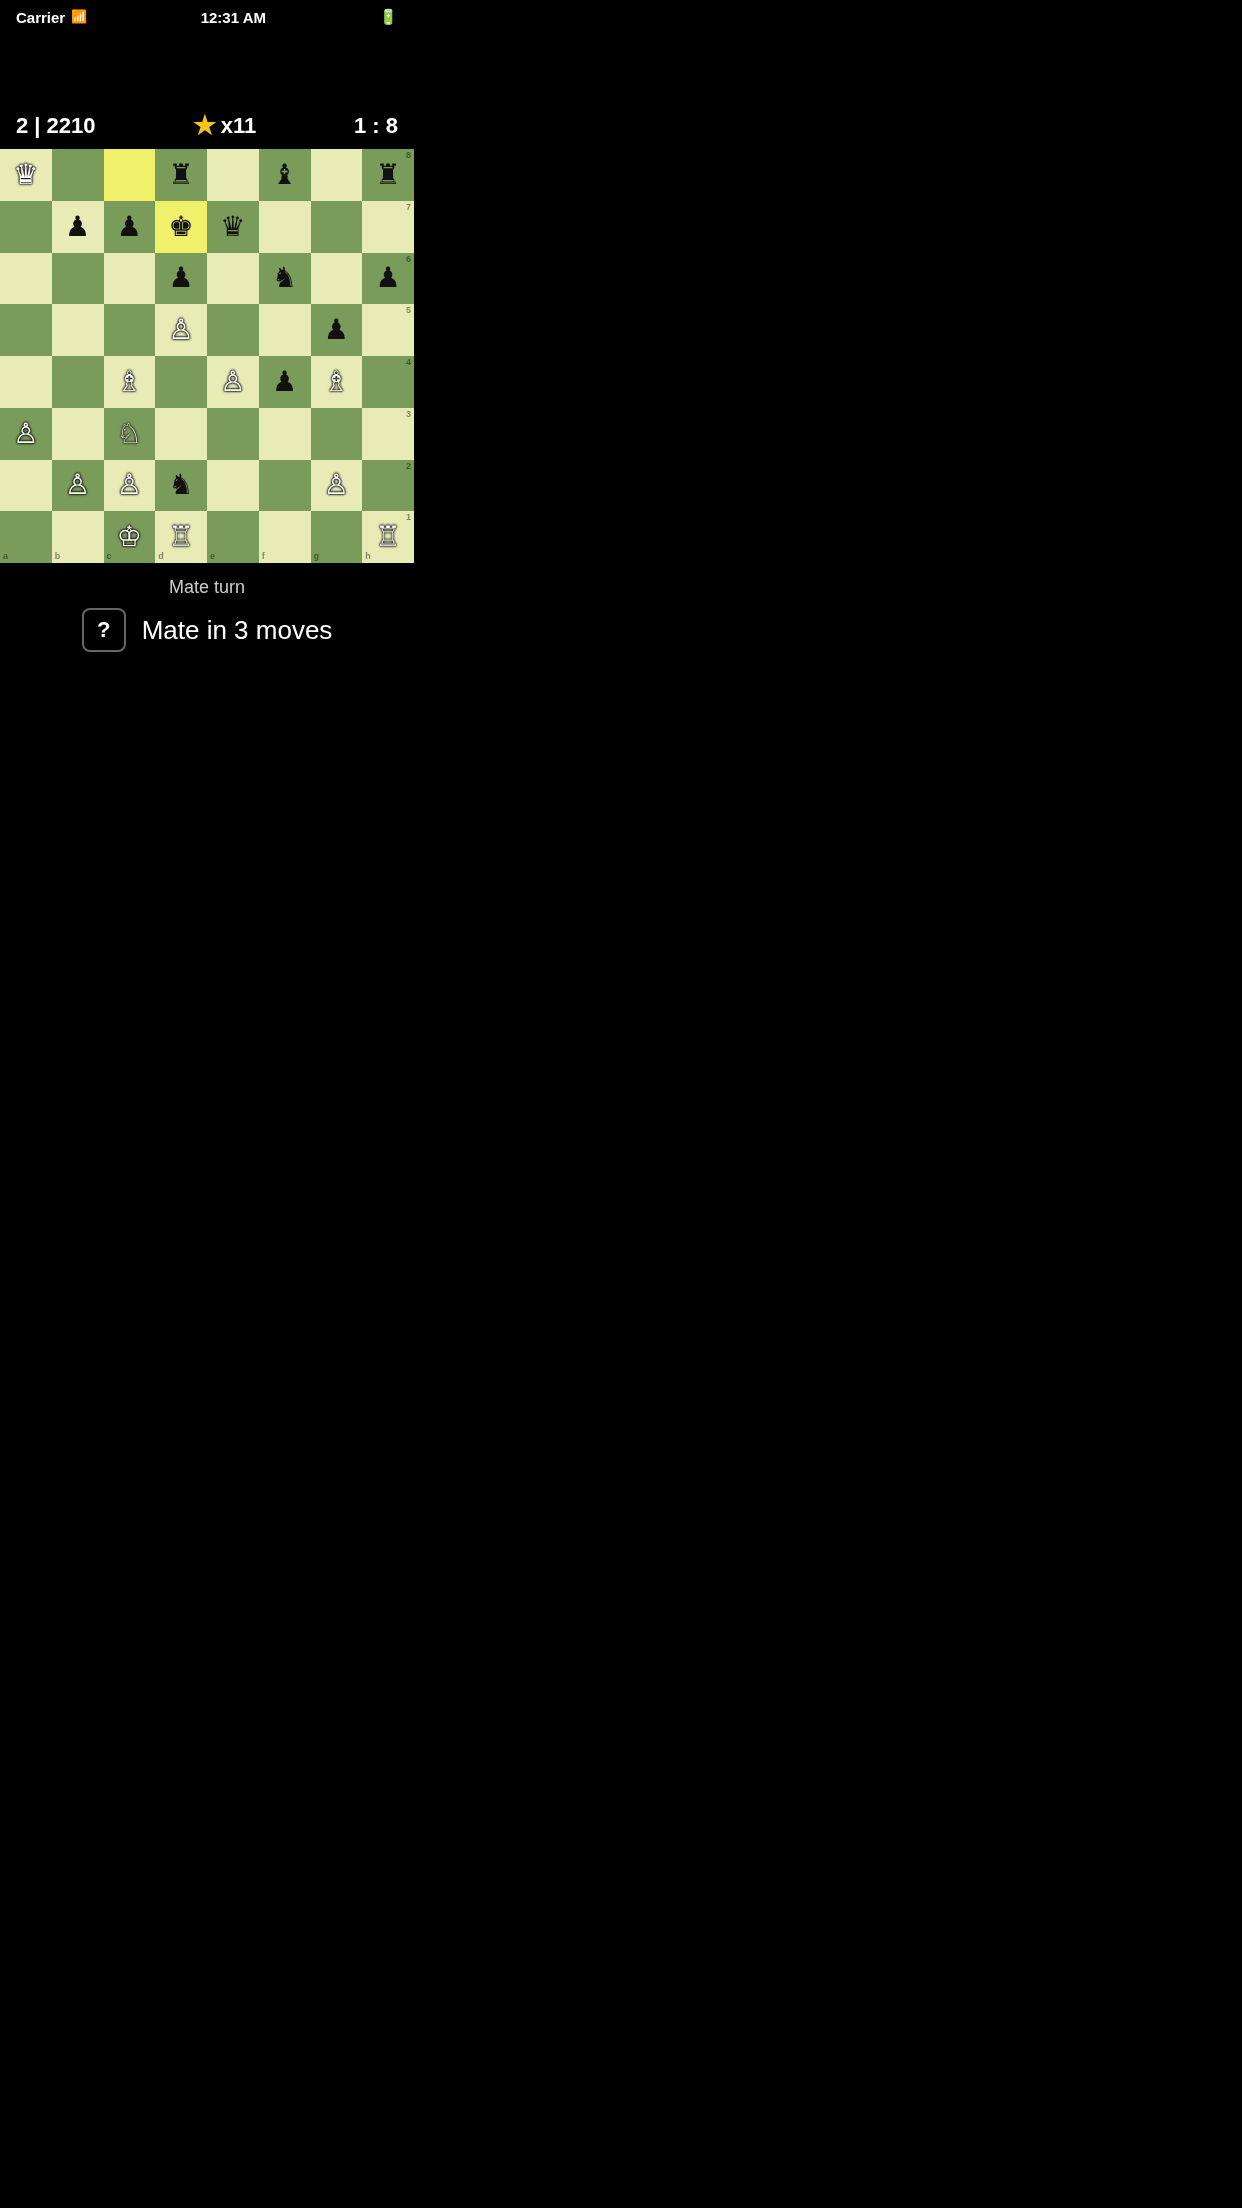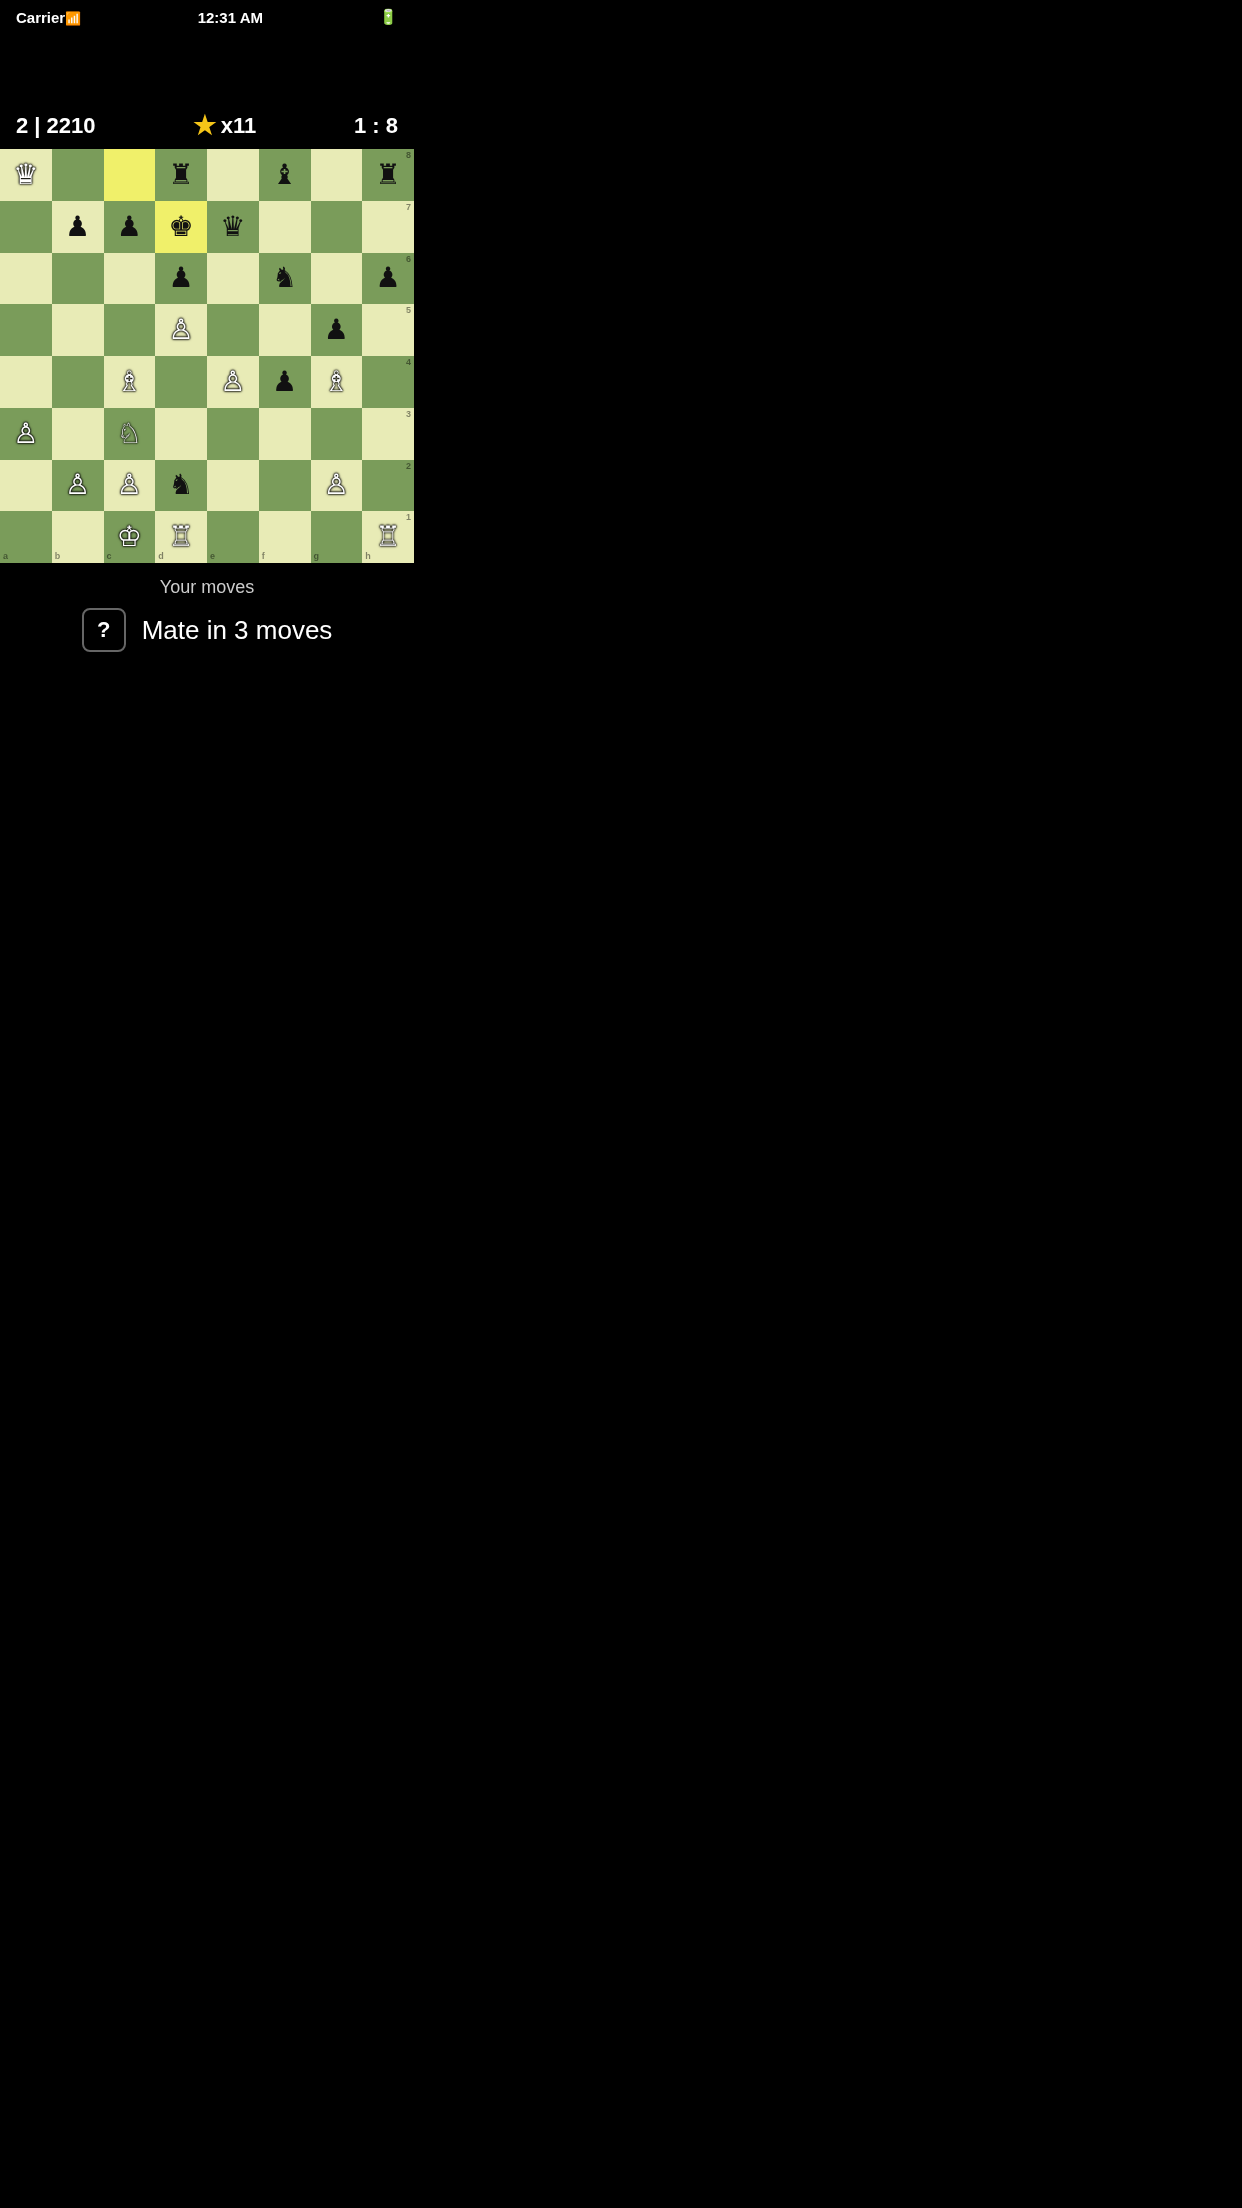--- a/index.html
+++ b/index.html
@@ -19,21 +19,21 @@
     
     .status-bar {
       width: 100%;
       display: flex;
       justify-content: space-between;
       align-items: center;
       padding: 8px 16px 4px;
       font-size: 15px;
       font-weight: 600;
     }
-    .status-left { display: flex; align-items: flex-end; }
+    .status-left { display: flex; align-items: flex-start; gap: 6px; }
     .wifi-icon { font-size: 13px; }
 
     
     .header-space {
       width: 100%;
       height: 80px;
       background: #000;
     }
 
     
@@ -313,18 +313,18 @@
       </div>
       <div class="cell light">
         <span class="rank-label">1</span>
         <span class="file-label">h</span>
         <span class="piece white">♖</span>
       </div>
     </div>
 </div>
 
 <div class="bottom-area">
-  <span class="turn-text">Your moves</span>
+  <span class="turn-text">Mate turn</span>
   <div class="hint-row">
     <button class="hint-button">?</button>
     <span class="mate-text">Mate in 3 moves</span>
   </div>
 </div>
 
 </body></html>

